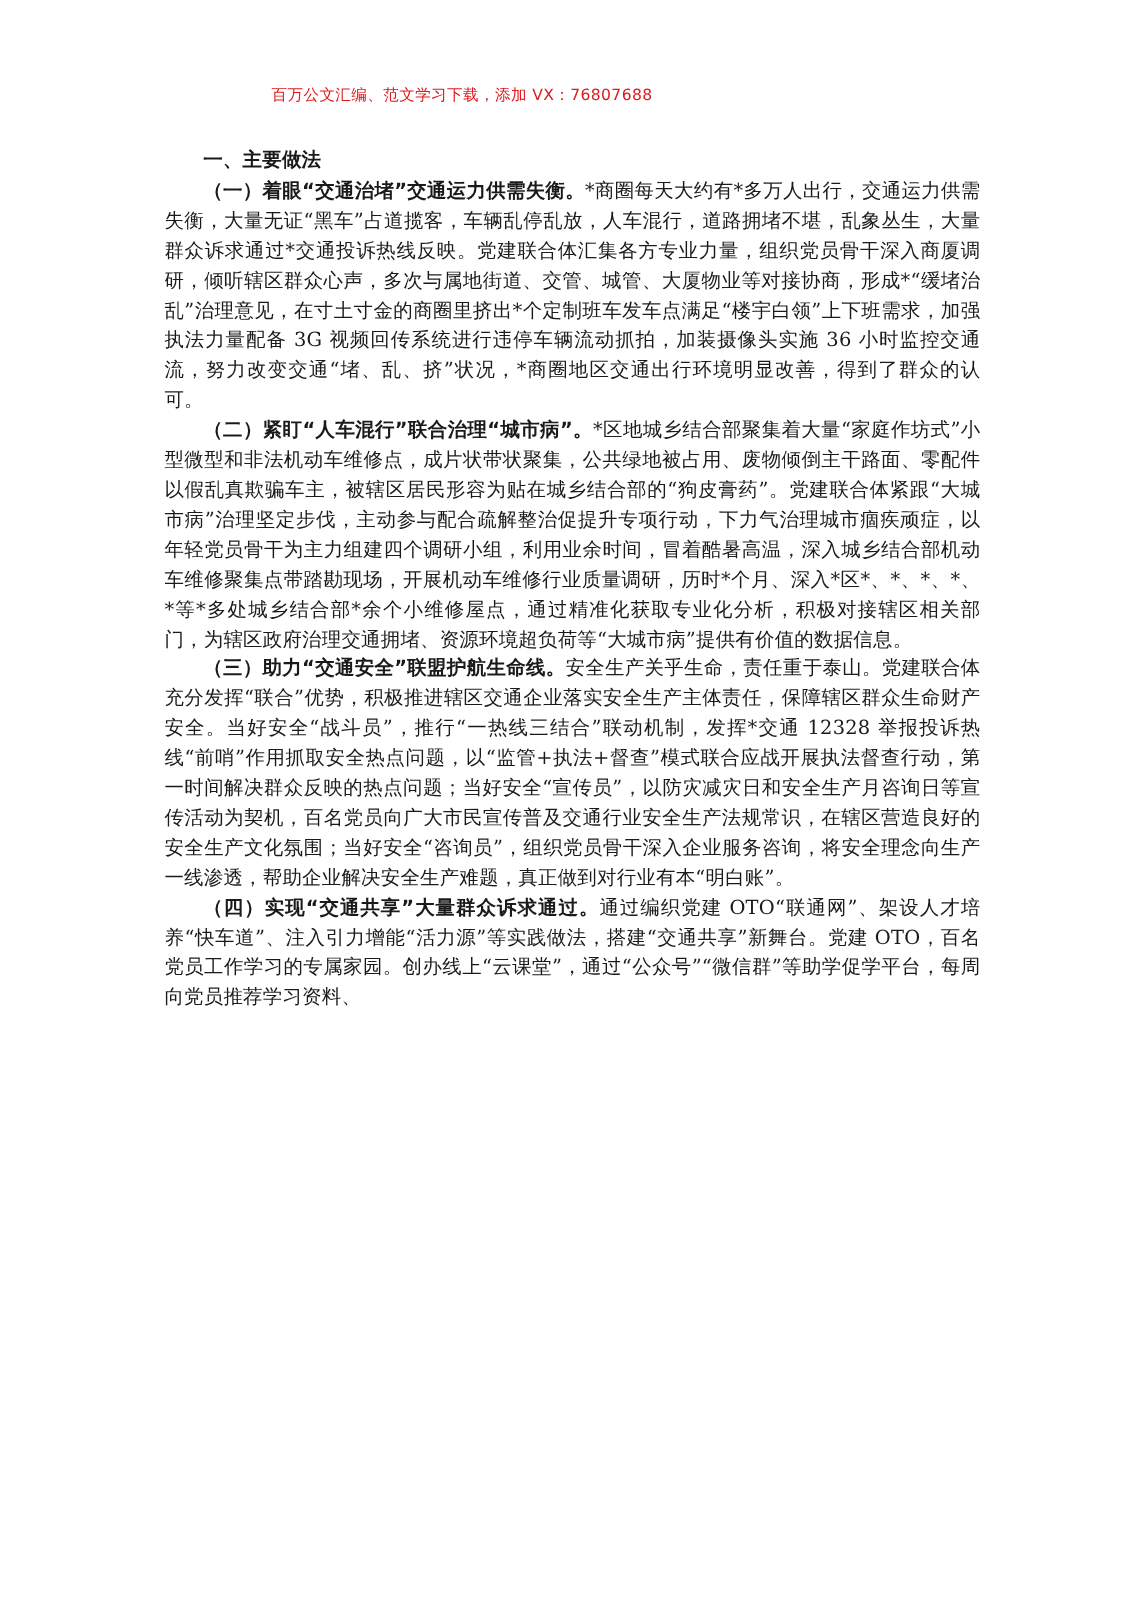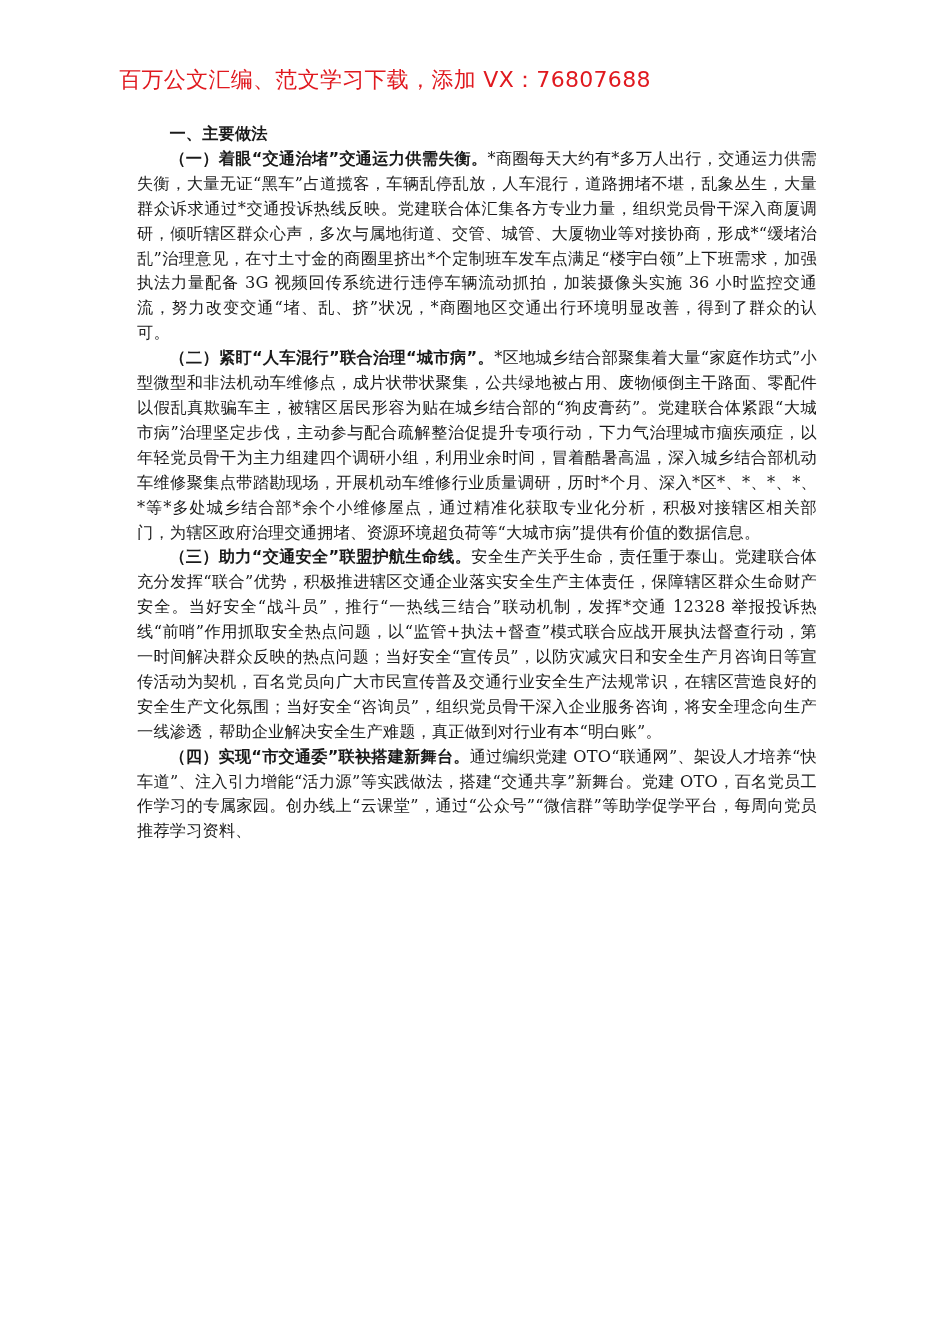--- a/index.html
+++ b/index.html
@@ -15,21 +15,21 @@
       font-family: "DejaVu Serif", "Liberation Serif", serif;
       color: #1a1a1a;
     }
     .banner {
       position: absolute;
       top: 66px;
       left: 0;
       width: 770px;
       text-align: center;
       font-family: "DejaVu Sans", "Liberation Sans", sans-serif;
-      font-size: 22px;
+      font-size: 13px;
       line-height: 28px;
       color: #e0191f;
       letter-spacing: 0.3px;
     }
     .content {
       position: absolute;
       top: 122px;
       left: 137px;
       width: 680px;
       font-size: 16.2px;
@@ -41,21 +41,21 @@
     .content p {
       margin: 0;
       text-indent: 2em;
     }
     .content h2 {
       margin: 0;
       font-size: 16.2px;
       line-height: 24.9px;
       font-weight: bold;
       text-indent: 2em;
-      font-family: Liberation Serif, serif;
+      font-family: Liberation Mono, monospace;
     }
     .lead {
       font-weight: bold;
       font-family: "DejaVu Sans", "Liberation Sans", sans-serif;
     }
   </style>
 </head>
 <body>
 
 <div class="banner">百万公文汇编、范文学习下载，添加 VX：76807688</div>
@@ -64,14 +64,14 @@
 
   <h2>一、主要做法</h2>
 
 
   <p><span class="lead">（一）着眼“交通治堵”交通运力供需失衡。</span><span>*商圈每天大约有*多万人出行，交通运力供需失衡，大量无证“黑车”占道揽客，车辆乱停乱放，人车混行，道路拥堵不堪，乱象丛生，大量群众诉求通过*交通投诉热线反映。党建联合体汇集各方专业力量，组织党员骨干深入商厦调研，倾听辖区群众心声，多次与属地街道、交管、城管、大厦物业等对接协商，形成*“缓堵治乱”治理意见，在寸土寸金的商圈里挤出*个定制班车发车点满足“楼宇白领”上下班需求，加强执法力量配备 3G 视频回传系统进行违停车辆流动抓拍，加装摄像头实施 36 小时监控交通流，努力改变交通“堵、乱、挤”状况，*商圈地区交通出行环境明显改善，得到了群众的认可。</span></p>
 
   <p><span class="lead">（二）紧盯“人车混行”联合治理“城市病”。</span><span>*区地城乡结合部聚集着大量“家庭作坊式”小型微型和非法机动车维修点，成片状带状聚集，公共绿地被占用、废物倾倒主干路面、零配件以假乱真欺骗车主，被辖区居民形容为贴在城乡结合部的“狗皮膏药”。党建联合体紧跟“大城市病”治理坚定步伐，主动参与配合疏解整治促提升专项行动，下力气治理城市痼疾顽症，以年轻党员骨干为主力组建四个调研小组，利用业余时间，冒着酷暑高温，深入城乡结合部机动车维修聚集点带踏勘现场，开展机动车维修行业质量调研，历时*个月、深入*区*、*、*、*、*等*多处城乡结合部*余个小维修屋点，通过精准化获取专业化分析，积极对接辖区相关部门，为辖区政府治理交通拥堵、资源环境超负荷等“大城市病”提供有价值的数据信息。</span></p>
 
   <p><span class="lead">（三）助力“交通安全”联盟护航生命线。</span><span>安全生产关乎生命，责任重于泰山。党建联合体充分发挥“联合”优势，积极推进辖区交通企业落实安全生产主体责任，保障辖区群众生命财产安全。当好安全“战斗员”，推行“一热线三结合”联动机制，发挥*交通 12328 举报投诉热线“前哨”作用抓取安全热点问题，以“监管+执法+督查”模式联合应战开展执法督查行动，第一时间解决群众反映的热点问题；当好安全“宣传员”，以防灾减灾日和安全生产月咨询日等宣传活动为契机，百名党员向广大市民宣传普及交通行业安全生产法规常识，在辖区营造良好的安全生产文化氛围；当好安全“咨询员”，组织党员骨干深入企业服务咨询，将安全理念向生产一线渗透，帮助企业解决安全生产难题，真正做到对行业有本“明白账”。</span></p>
 
-  <p><span class="lead">（四）实现“市交通委”联袂搭建新舞台。</span><span>通过编织党建 OTO“联通网”、架设人才培养“快车道”、注入引力增能“活力源”等实践做法，搭建“交通共享”新舞台。党建 OTO，百名党员工作学习的专属家园。创办线上“云课堂”，通过“公众号”“微信群”等助学促学平台，每周向党员推荐学习资料、</span></p>
+  <p><span class="lead">（四）实现“交通共享”大量群众诉求通过。</span><span>通过编织党建 OTO“联通网”、架设人才培养“快车道”、注入引力增能“活力源”等实践做法，搭建“交通共享”新舞台。党建 OTO，百名党员工作学习的专属家园。创办线上“云课堂”，通过“公众号”“微信群”等助学促学平台，每周向党员推荐学习资料、</span></p>
 </div>
 
 </body></html>

